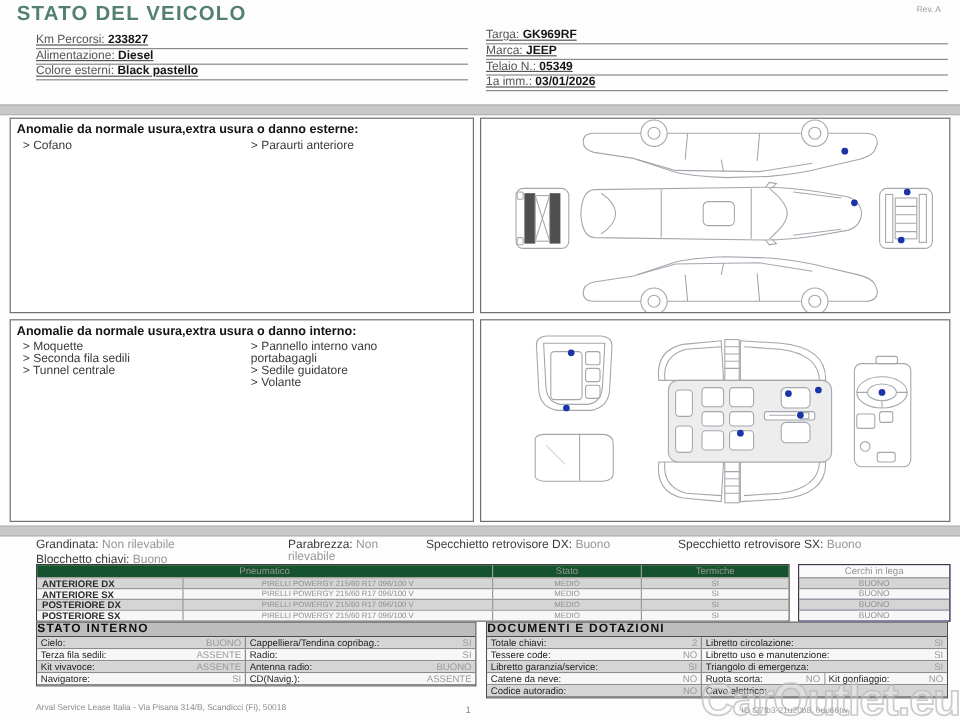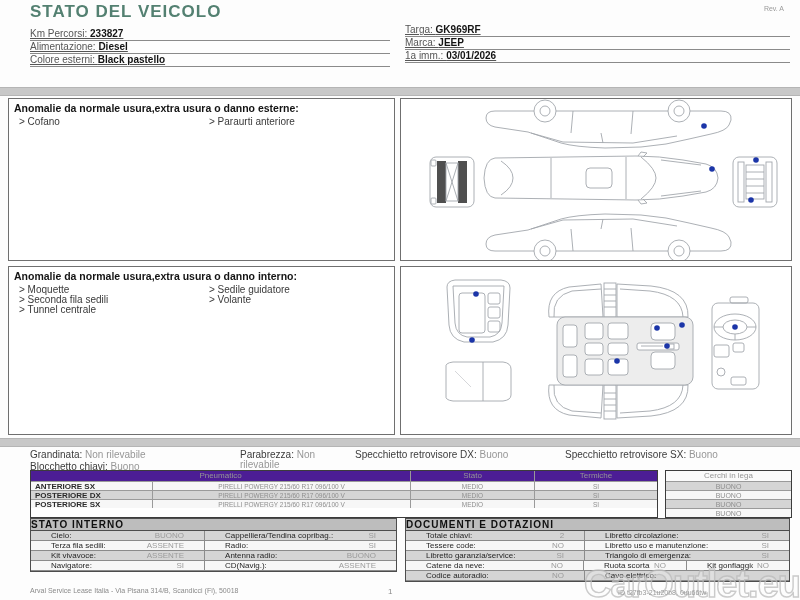--- a/index.html
+++ b/index.html
@@ -4,21 +4,21 @@
 <style>
   * { margin:0; padding:0; box-sizing:border-box; }
   html,body { width:800px; height:600px; }
   body {
     position:relative; overflow:hidden; background:#fdfdfd;
     font-family:"Liberation Sans", sans-serif; color:#333;
   }
   .abs { position:absolute; }
 
   
-  .doc-title { left:30px; top:2px; font-size:17px; font-weight:bold; color:#538071; letter-spacing:1px; }
+  .doc-title { left:14px; top:2px; font-size:17px; font-weight:bold; color:#538071; letter-spacing:1px; }
   .rev { right:16px; top:5px; font-size:7px; color:#9a9a9a; }
   .hdr-block { position:absolute; }
   .hrow { height:13px; line-height:12px; font-size:10px; color:#555;
           border-bottom:1px solid #8a8a8a; white-space:nowrap; overflow:hidden;text-decoration:underline; }
   .hrow b { color:#141414; }
 
   
   .band { left:0; width:800px; height:9px; background:#c8c8c8; border-top:1px solid #b5b5b5; border-bottom:1px solid #b5b5b5; }
 
   
@@ -30,42 +30,42 @@
   
   .cond { position:absolute; font-size:10px; line-height:10px; }
   .clbl { color:#3c3c3c; }
   .cval { color:#979797; }
 
   
   .tyre-wrap { position:absolute; left:30px; top:470px; display:flex; }
   .tyre-main { width:628px; border:1px solid #3c3c3c; background:#fff; }
   .tyre-gap { width:7px; }
   .tyre-cerchi { width:127px; border:1px solid #3c3c3c; background:#6d28d9; }
-  .t-head { display:flex; height:10px; background:#4c1d95; }
+  .t-head { display:flex; height:10px; background:#14532d; }
   .t-head div { font-size:8px; color:#959595; text-align:center; line-height:10px; }
   .th-pneu { width:380px; border-right:1px solid #999; }
   .th-stato { width:124px; border-right:1px solid #999; }
   .th-term { width:122px; }
   .t-row { display:flex; height:9px; border-top:1px solid #9a9a9a; }
   .t-pos  { width:122px; font-size:8px; font-weight:bold; color:#2b2b2b; padding-left:4px; line-height:9px; border-right:1px solid #9a9a9a; }
   .t-tyre { width:258px; font-size:6.5px; color:#8f8f8f; text-align:center; line-height:9px; border-right:1px solid #9a9a9a; }
   .t-stato{ width:124px; font-size:6.5px; color:#8f8f8f; text-align:center; line-height:9px; border-right:1px solid #9a9a9a; }
   .t-term { width:122px; font-size:6.5px; color:#8f8f8f; text-align:center; line-height:9px; }
   .c-head { height:10px; font-size:8px; color:#959595; text-align:center; line-height:10px; background:#fafafa; }
   .c-row  { height:9px; border-top:1px solid #9a9a9a; font-size:7px; color:#8f8f8f; text-align:center; line-height:9px; }
   .g { background:#d5d5d5; }
   .w { background:#f7f7f7; }
 
   
   .bt { position:absolute; top:518px; border:1px solid #4d4d4d; background:#fff; }
   .bt-title { height:12px; background:#bdbdbd; border-bottom:1px solid #4d4d4d;
               font-weight:bold; font-size:10px; line-height:12px; color:#101010; letter-spacing:1px; }
   .bt-row { display:flex; height:10px; }
   .bt-cell { display:flex; justify-content:space-between; align-items:center;
-             padding:0 20px; font-size:8px; line-height:10px;
+             padding:0 3px; font-size:8px; line-height:10px;
              border-right:1px solid #8b8b8b; border-bottom:1px solid #8b8b8b; }
   .bt-cell:last-child { border-right:none; }
   .bt-cell .lab { color:#1f1f1f; white-space:nowrap; overflow:hidden; }
   .bt-cell .val { color:#9b9b9b; white-space:nowrap; padding-left:4px; }
 
   
   .foot { font-size:7px; color:#8a8a8a; }
   .watermark { right:0px; bottom:-6px; font-size:38px; font-weight:bold; letter-spacing:-1px;
                color:rgba(255,255,255,0.25); -webkit-text-stroke:1.4px rgba(185,185,185,0.75); z-index:5; }
   .foot-id { z-index:6; }
@@ -78,20 +78,21 @@
 
 <div class="hdr-block" style="left:30px; top:28px; width:360px;">
   <div class="hrow"><span>Km Percorsi: </span><b>233827</b></div>
   <div class="hrow"><span>Alimentazione: </span><b>Diesel</b></div>
   <div class="hrow"><span>Colore esterni: </span><b>Black pastello</b></div>
 </div>
 
 <div class="hdr-block" style="left:405px; top:24px; width:385px;">
   <div class="hrow"><span>Targa: </span><b>GK969RF</b></div>
   <div class="hrow"><span>Marca: </span><b>JEEP</b></div>
+  <div class="hrow"><span>Telaio N.: </span><b>05349</b></div>
   <div class="hrow"><span>1a imm.: </span><b>03/01/2026</b></div>
 </div>
 
 <div class="abs band" style="top:87px;"></div>
 
 <div class="panel" style="left:8px; top:98px; width:387px; height:163px;">
   <div class="panel-title">Anomalie da normale usura,extra usura o danno esterne:</div>
   <div class="anom-col" style="left:10px; top:18px; width:170px;">
     <div>&gt; Cofano</div>
   </div>
@@ -101,20 +102,21 @@
 </div>
 
 <div class="panel" style="left:8px; top:266px; width:387px; height:169px;">
   <div class="panel-title">Anomalie da normale usura,extra usura o danno interno:</div>
   <div class="anom-col" style="left:10px; top:18px; width:170px;">
     <div>&gt; Moquette</div>
     <div>&gt; Seconda fila sedili</div>
     <div>&gt; Tunnel centrale</div>
   </div>
   <div class="anom-col" style="left:200px; top:18px; width:125px;">
+    <div>&gt; Pannello interno vano portabagagli</div>
     <div>&gt; Sedile guidatore</div>
     <div>&gt; Volante</div>
   </div>
 </div>
 
 <div class="panel" style="left:400px; top:98px; width:392px; height:163px;">
 <svg width="390" height="161" viewBox="0 0 390 161">
   <defs>
     <g id="sidecar" stroke="#a3a7ad" stroke-width="0.9" fill="none">
       <path fill="#fff" d="M3,33 Q3,26 12,24 L45,19 L78,8 Q92,4 122,3 L158,4 Q184,6 206,12 L228,17 Q243,20 246,26 L248,31 Q249,40 238,40 L12,40 Q3,40 3,33 Z"></path>
@@ -274,20 +276,26 @@
 <div class="cond" style="left:30px; top:462px;">
   <span class="clbl">Blocchetto chiavi: </span><span class="cval">Buono</span>
 </div>
 
 <div class="tyre-wrap">
   <div class="tyre-main">
     <div class="t-head">
       <div class="th-pneu">Pneumatico</div>
       <div class="th-stato">Stato</div>
       <div class="th-term">Termiche</div>
+    </div>
+    <div class="t-row g">
+      <div class="t-pos">ANTERIORE DX</div>
+      <div class="t-tyre">PIRELLI POWERGY  215/60 R17 096/100 V</div>
+      <div class="t-stato">MEDIO</div>
+      <div class="t-term">SI</div>
     </div>
     <div class="t-row w">
       <div class="t-pos">ANTERIORE SX</div>
       <div class="t-tyre">PIRELLI POWERGY  215/60 R17 096/100 V</div>
       <div class="t-stato">MEDIO</div>
       <div class="t-term">SI</div>
     </div>
     <div class="t-row g">
       <div class="t-pos">POSTERIORE DX</div>
       <div class="t-tyre">PIRELLI POWERGY  215/60 R17 096/100 V</div>

